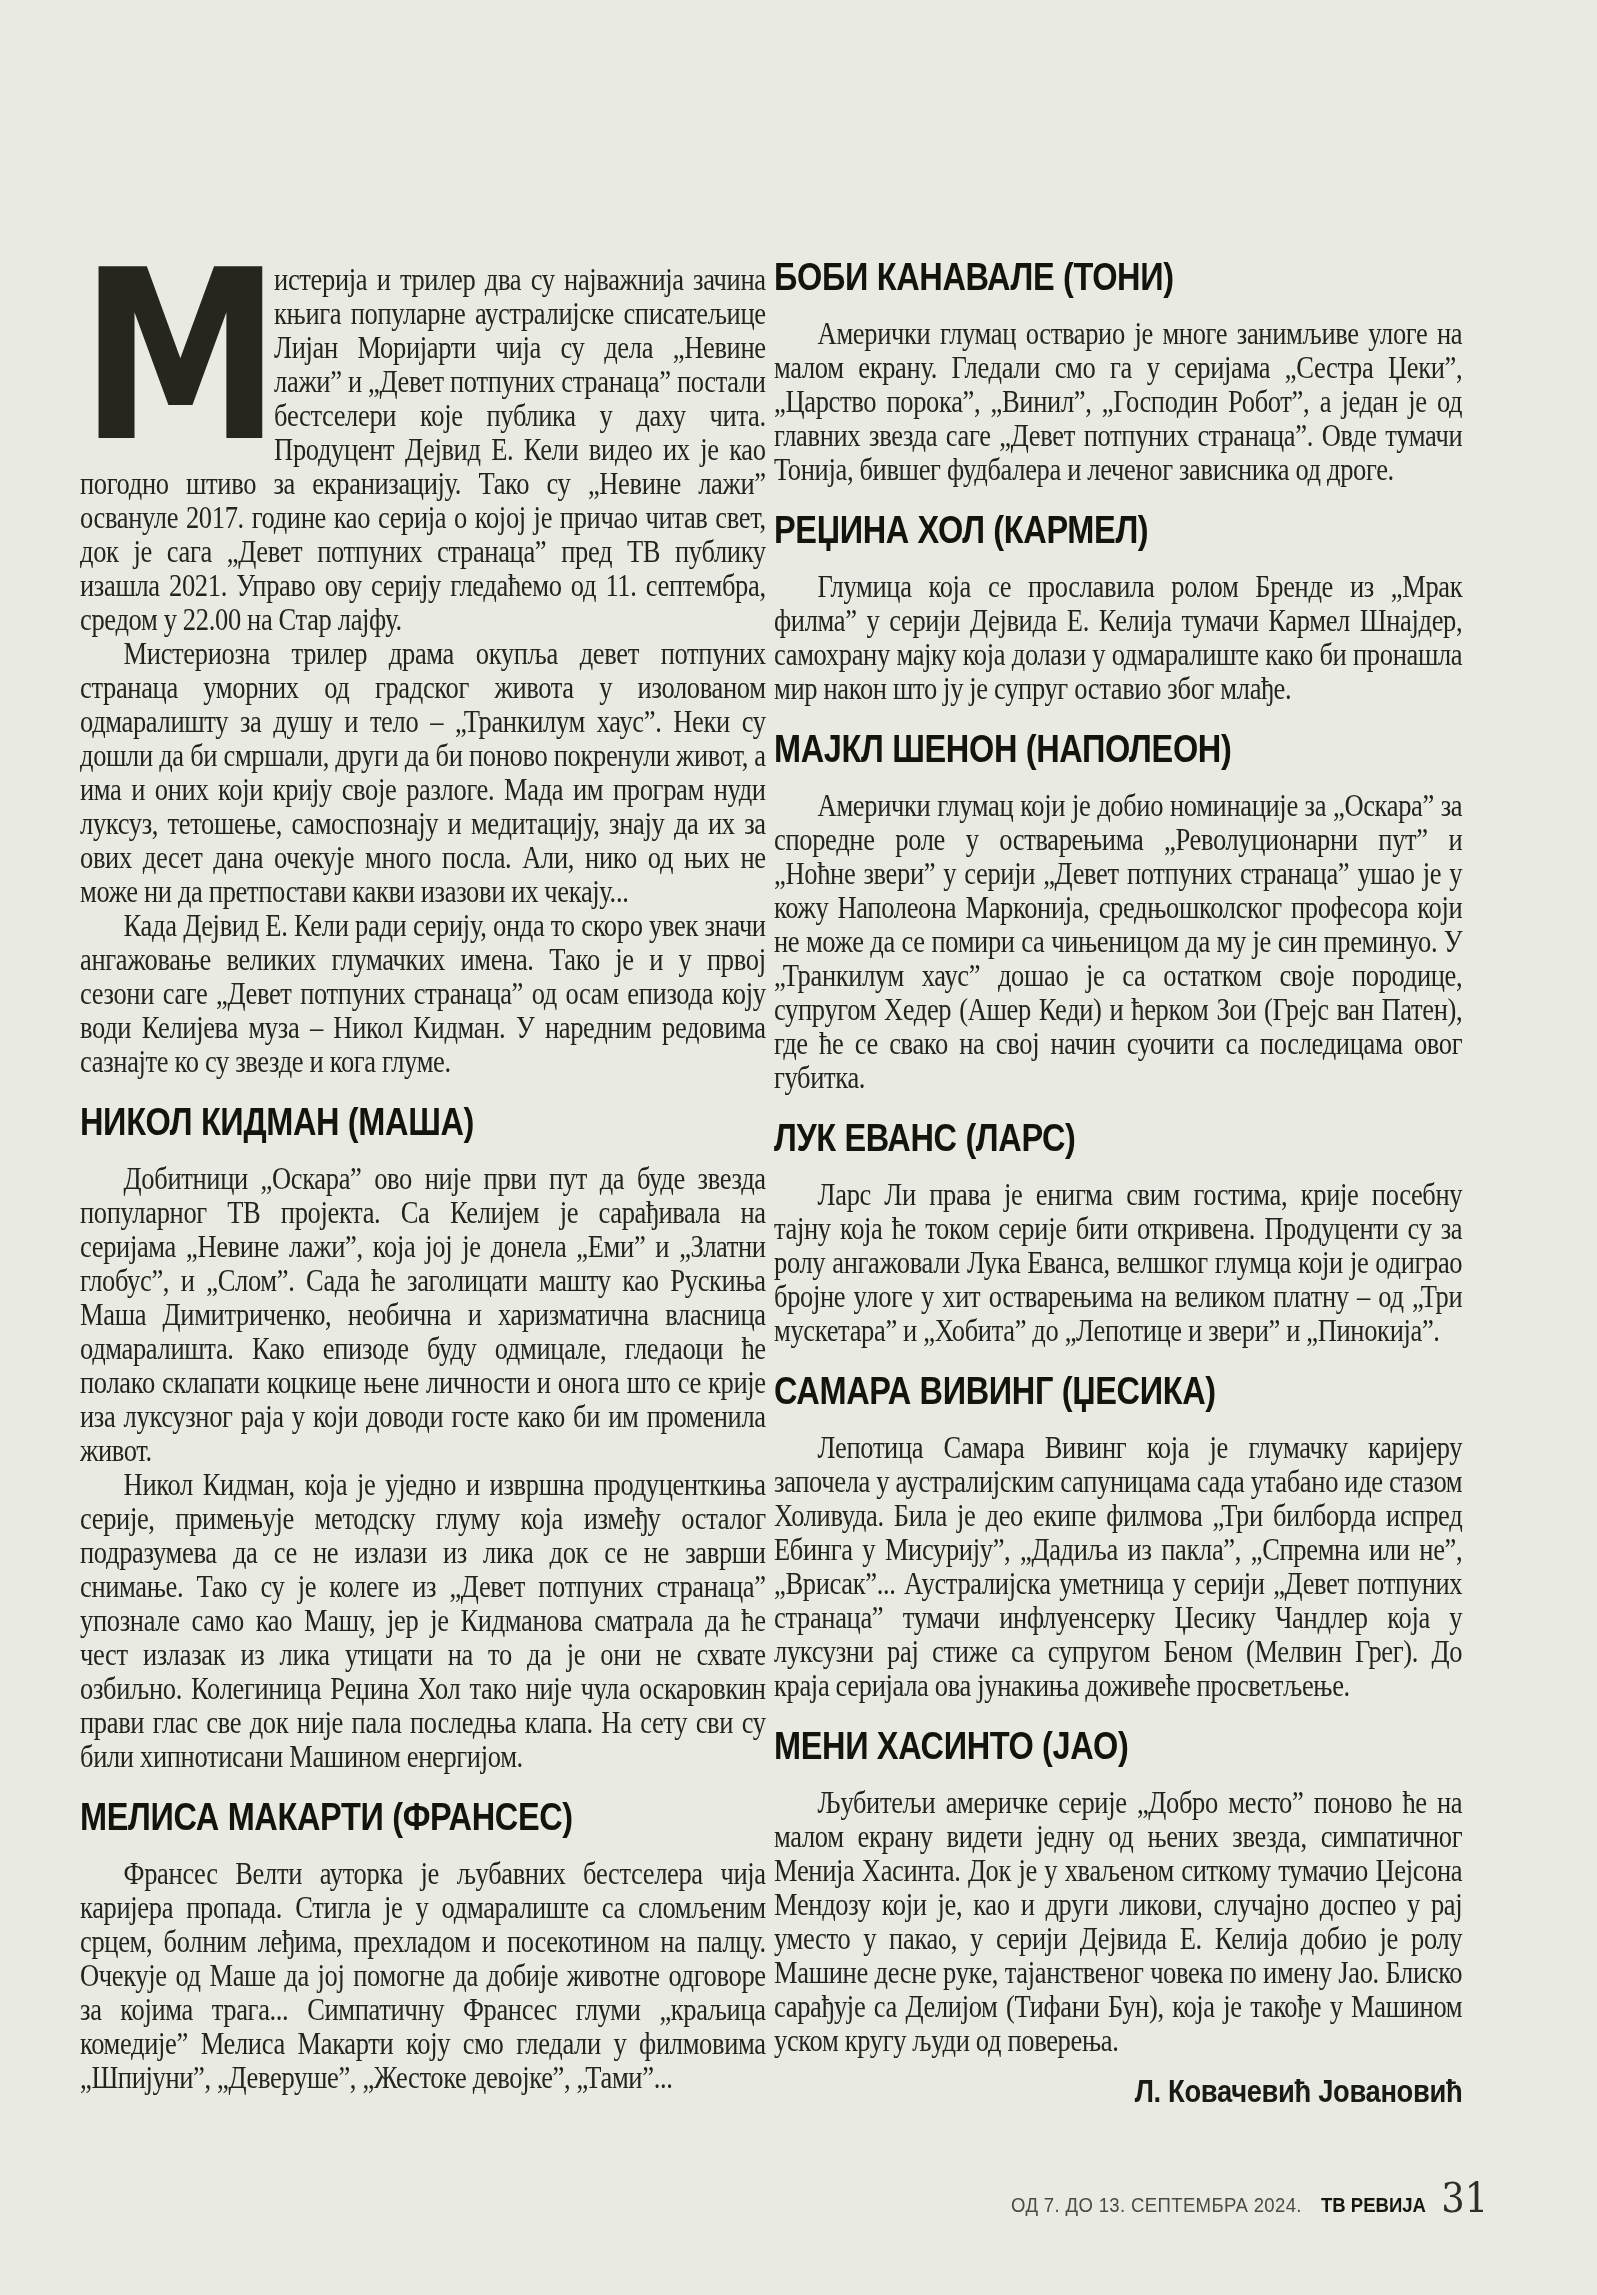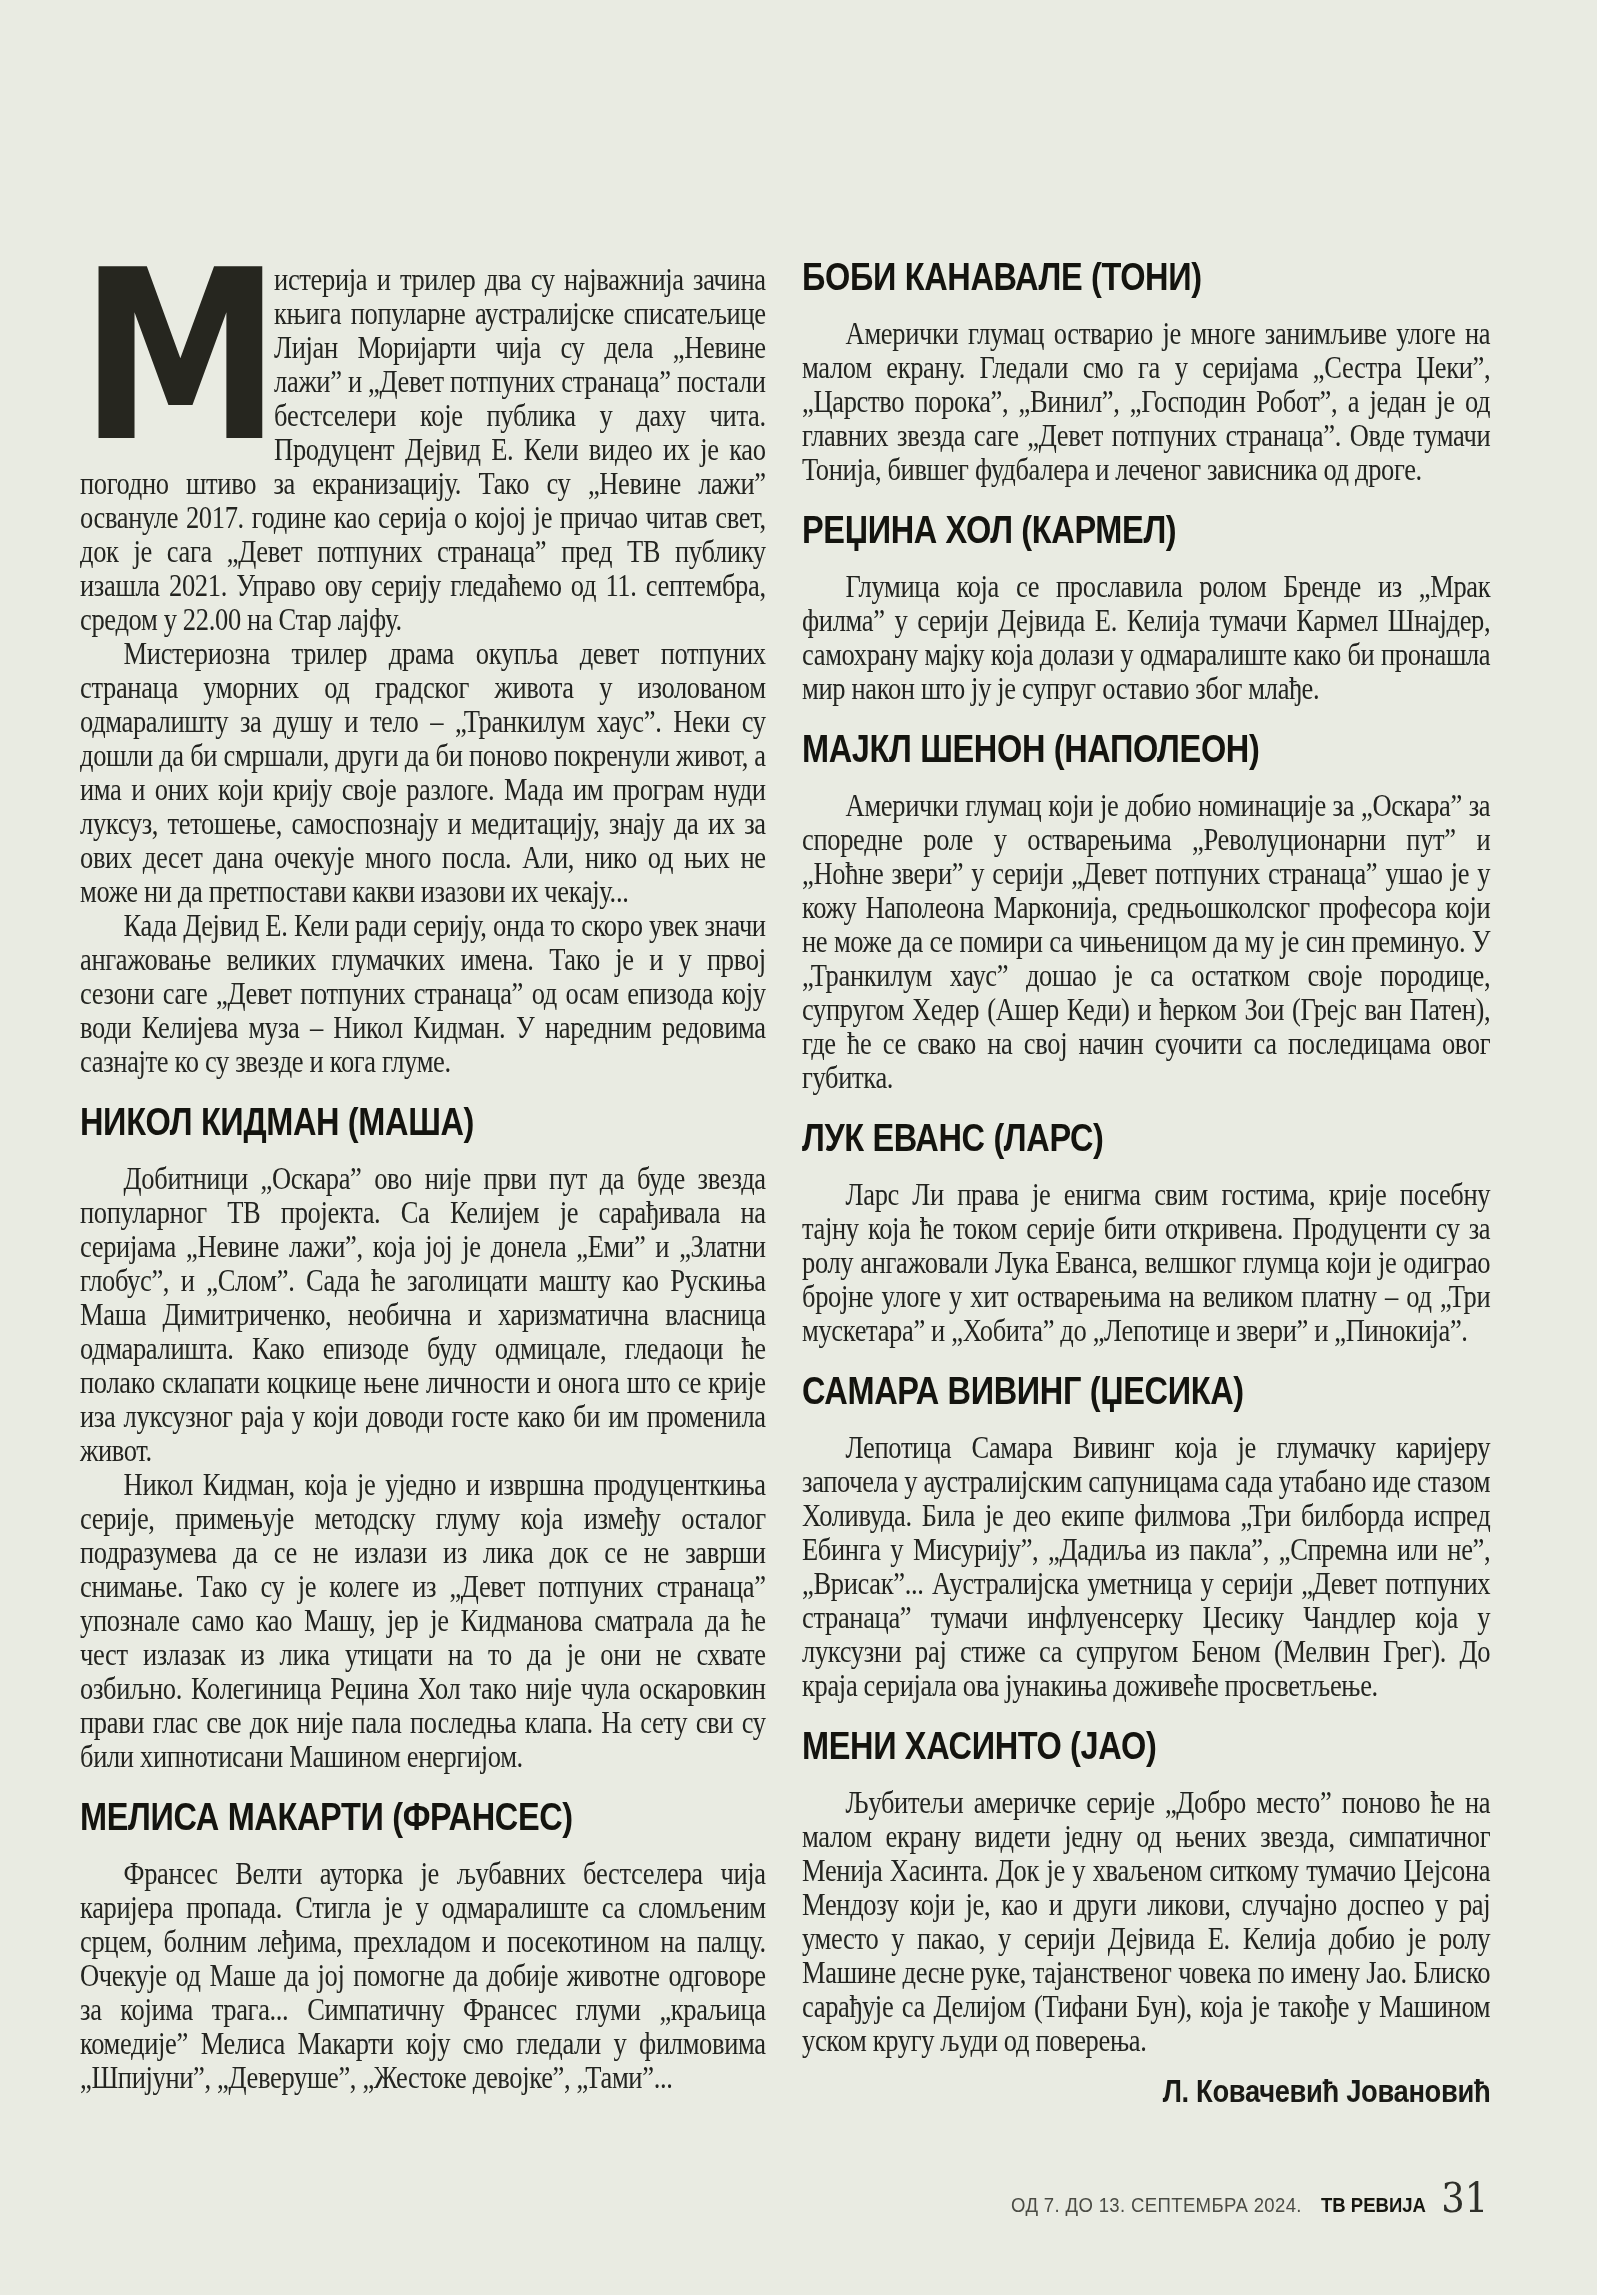--- a/index.html
+++ b/index.html
@@ -7,21 +7,21 @@
     position:relative;
     width:1597px;
     height:2295px;
     background:#e9ebe2;
     overflow:hidden;
     font-family:"Liberation Serif", serif;
     color:#232420;
   }
   .col{position:absolute;}
   .col-left{left:80px;top:263px;width:686px;}
-  .col-right{left:802px;top:234px;width:690px;}
+  .col-right{left:774px;top:234px;width:690px;}
   .col-inner{
     display:flow-root;
     transform:scaleX(0.855);
     transform-origin:0 0;
   }
   .col-left .col-inner{width:802px;}
   .col-right .col-inner{width:805px;}
 
   .body-p{
     margin:0;

